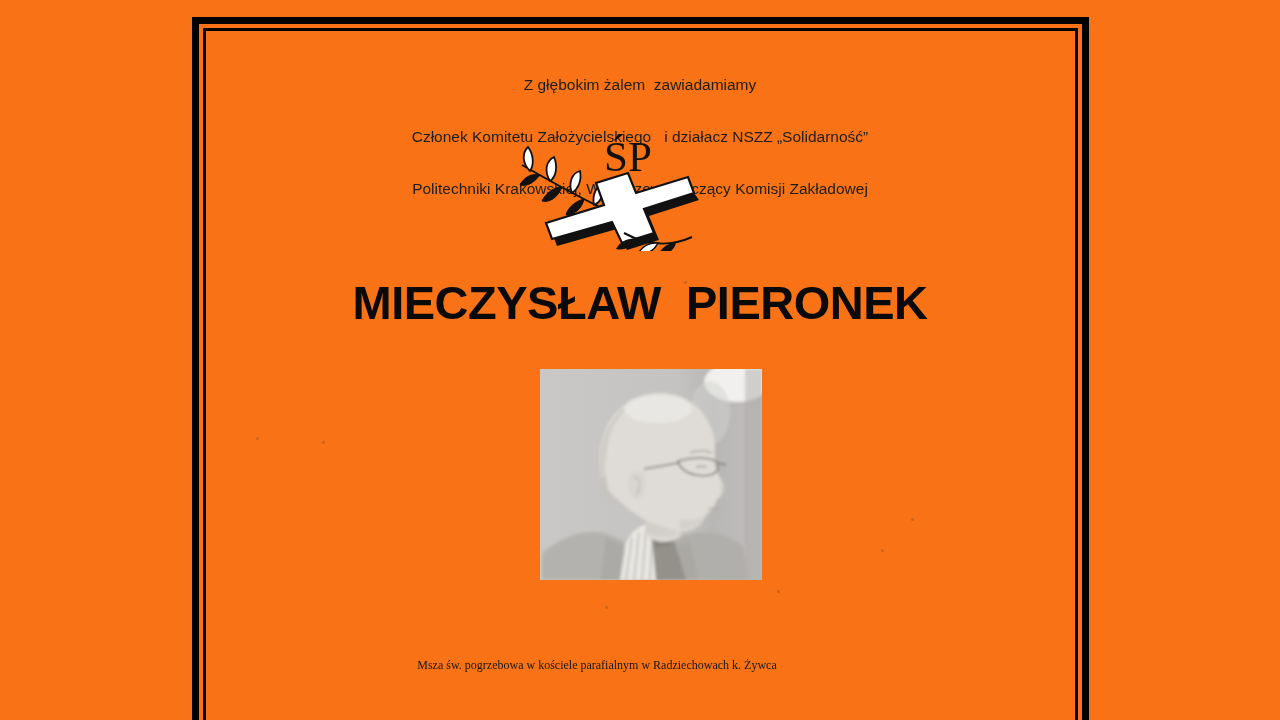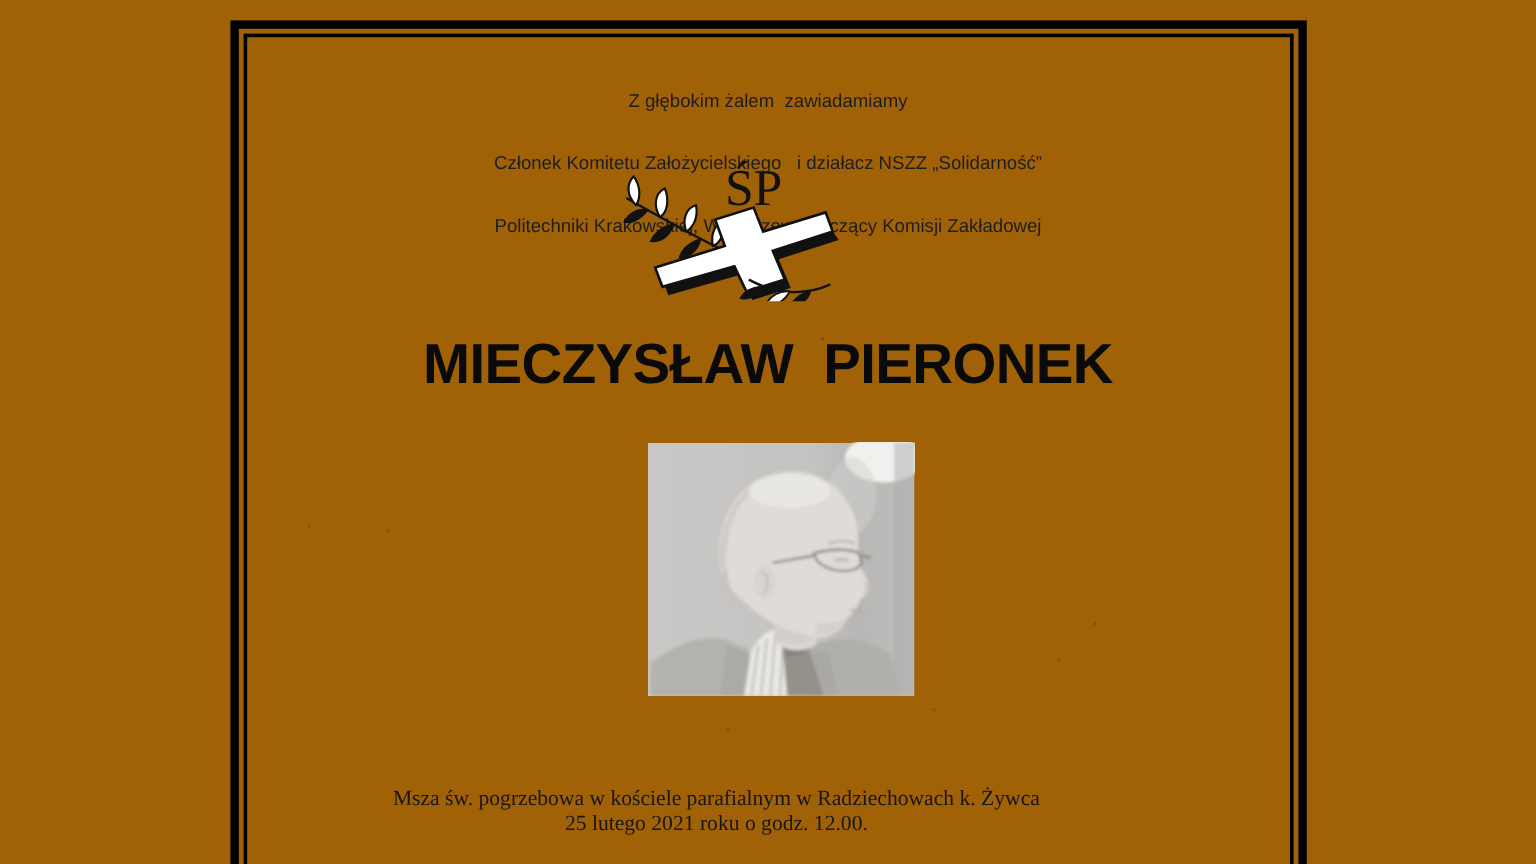--- a/index.html
+++ b/index.html
@@ -1,29 +1,29 @@
 <!DOCTYPE html>
 <html><head>
 <meta charset="utf-8">
 <style>
   html,body{margin:0;padding:0;background:#fff;}
-  .page{position:relative;width:1280px;height:720px;background:#a16207;overflow:hidden;
+  .page{position:relative;width:1280px;height:720px;background:#f97316;overflow:hidden;
         font-family:"Liberation Sans",sans-serif;color:#1c1c1c;}
   .frame{position:absolute;left:192px;top:17px;width:897px;height:740px;
          border:7px solid #000;padding:4px;box-sizing:border-box;}
   .frame-inner{width:100%;height:100%;border:3px solid #000;box-sizing:border-box;}
   .intro{position:absolute;left:0;top:41px;width:1280px;text-align:center;
          font-size:15.5px;line-height:17.4px;white-space:pre-wrap;color:#1d1d1d;}
   .symbol{position:absolute;left:516px;top:131px;width:188px;height:120px;}
   .name{position:absolute;left:0;top:276px;width:1280px;margin:0;text-align:center;
         font-weight:700;font-size:47px;line-height:1.15;letter-spacing:-0.5px;
         white-space:pre;color:#0a0a0a;}
   .photo{position:absolute;left:540px;top:369px;width:222px;height:211px;overflow:hidden;}
   .funeral{position:absolute;left:0;top:655px;width:1194px;text-align:center;
-           font-family:"Liberation Serif",serif;font-size:18px;line-height:20.5px;color:#161616;}
+           font-family:"Liberation Serif",serif;font-size:12px;line-height:20.5px;color:#161616;}
   .speck{position:absolute;width:3px;height:3px;border-radius:50%;background:rgba(40,40,40,.22);}
 </style>
 </head>
 <body>
 
 <div class="page">
 
   <div class="frame">
     <div class="frame-inner"></div>
   </div>
@@ -123,21 +123,20 @@
         <path d="M156,98 C160,97 164,97 167,98" stroke="#a3a09b" stroke-width="1.4" fill="none"></path>
         <path d="M180,116 C184,120 184,124 180,126" stroke="#c3c0bb" stroke-width="1.6" fill="none"></path>
         <path d="M168,140 C172,139 176,139 179,140" stroke="#acA9a4" stroke-width="1.6" fill="none"></path>
         <path d="M140,150 C150,152 160,150 166,146 C162,156 152,162 140,160 Z" fill="#cdcac5" opacity="0.6"></path>
       </g>
     </svg>
   </div>
 
   <div class="funeral">
     <div>Msza św. pogrzebowa w kościele parafialnym w Radziechowach k. Żywca</div>
-    <div>25 lutego 2021 roku o godz. 12.00.</div>
   </div>
 
   <div class="speck" style="left:256px;top:437px"></div>
   <div class="speck" style="left:322px;top:441px"></div>
   <div class="speck" style="left:684px;top:281px"></div>
   <div class="speck" style="left:911px;top:518px"></div>
   <div class="speck" style="left:881px;top:549px"></div>
   <div class="speck" style="left:777px;top:590px"></div>
   <div class="speck" style="left:605px;top:606px"></div>
 

